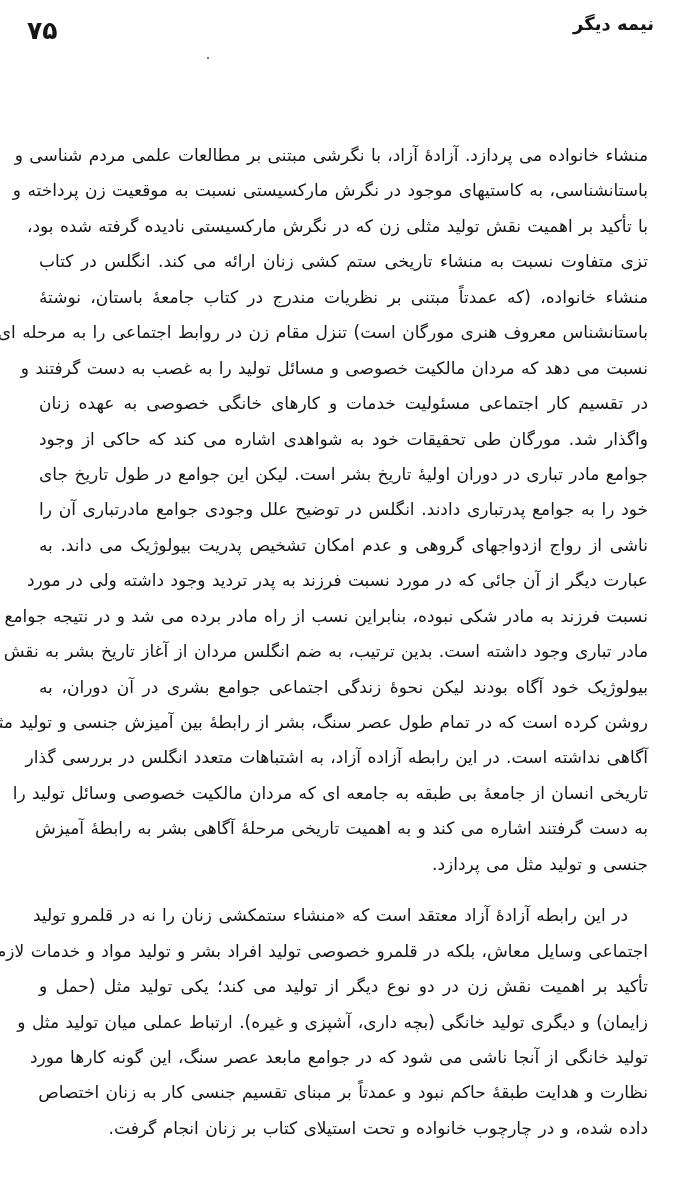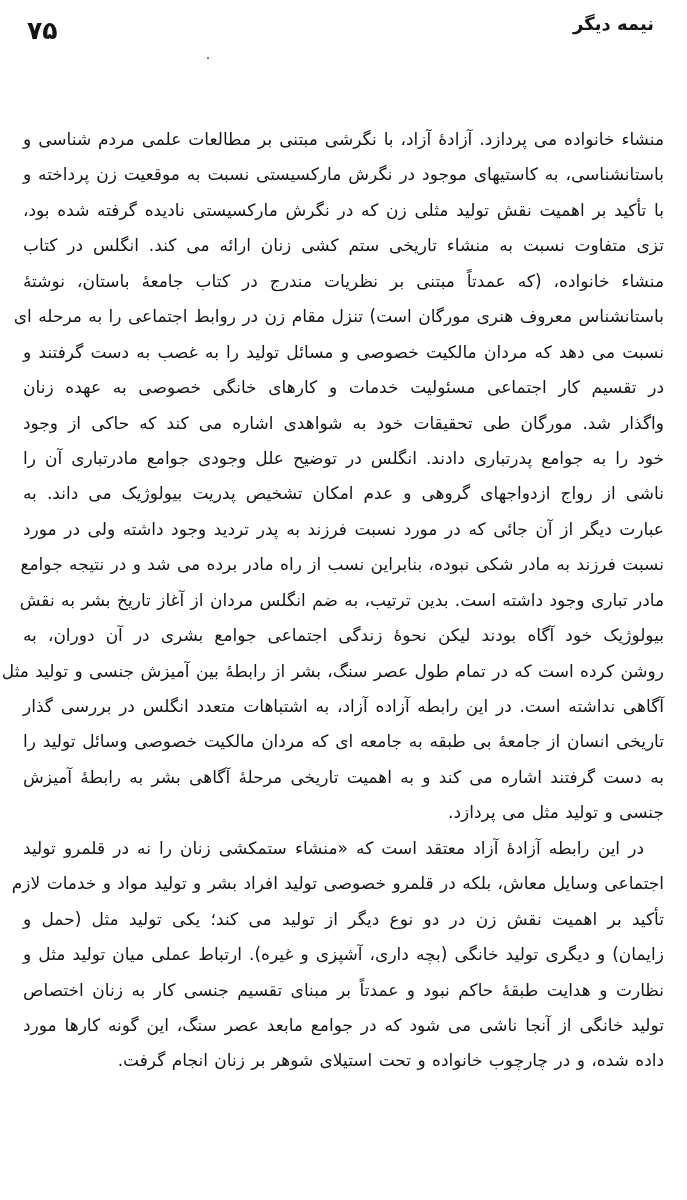--- a/index.html
+++ b/index.html
@@ -44,21 +44,21 @@
     border-radius: 50%;
   }
   .text-block {
     position: absolute;
     top: 122px;
     right: 23px;
     left: 23px;
     direction: rtl;
   }
   .paragraph {
-    margin: 0;
+    margin: 16px;
     padding: 0;
   }
   .line {
     height: 35.45px;
     line-height: 35.45px;
     font-size: 17px;
     text-align: justify;
     text-align-last: justify;
     word-spacing: 1px;
     white-space: nowrap;
@@ -85,37 +85,38 @@
     <div class="paragraph">
       <div class="line">منشاء خانواده می پردازد. آزادهٔ آزاد، با نگرشی مبتنی بر مطالعات علمی مردم شناسی و</div>
       <div class="line">باستانشناسی، به کاستیهای موجود در نگرش مارکسیستی نسبت به موقعیت زن پرداخته و</div>
       <div class="line">با تأکید بر اهمیت نقش تولید مثلی زن که در نگرش مارکسیستی نادیده گرفته شده بود،</div>
       <div class="line">تزی متفاوت نسبت به منشاء تاریخی ستم کشی زنان ارائه می کند. انگلس در کتاب</div>
       <div class="line">منشاء خانواده، (که عمدتاً مبتنی بر نظریات مندرج در کتاب جامعهٔ باستان، نوشتهٔ</div>
       <div class="line">باستانشناس معروف هنری مورگان است) تنزل مقام زن در روابط اجتماعی را به مرحله ای</div>
       <div class="line">نسبت می دهد که مردان مالکیت خصوصی و مسائل تولید را به غصب به دست گرفتند و</div>
       <div class="line">در تقسیم کار اجتماعی مسئولیت خدمات و کارهای خانگی خصوصی به عهده زنان</div>
       <div class="line">واگذار شد. مورگان طی تحقیقات خود به شواهدی اشاره می کند که حاکی از وجود</div>
+      <div class="line">جوامع مادر تباری در دوران اولیهٔ تاریخ بشر است. لیکن این جوامع در طول تاریخ جای</div>
       <div class="line">خود را به جوامع پدرتباری دادند. انگلس در توضیح علل وجودی جوامع مادرتباری آن را</div>
       <div class="line">ناشی از رواج ازدواجهای گروهی و عدم امکان تشخیص پدریت بیولوژیک می داند. به</div>
       <div class="line">عبارت دیگر از آن جائی که در مورد نسبت فرزند به پدر تردید وجود داشته ولی در مورد</div>
       <div class="line">نسبت فرزند به مادر شکی نبوده، بنابراین نسب از راه مادر برده می شد و در نتیجه جوامع</div>
       <div class="line">مادر تباری وجود داشته است. بدین ترتیب، به ضم انگلس مردان از آغاز تاریخ بشر به نقش</div>
       <div class="line">بیولوژیک خود آگاه بودند لیکن نحوهٔ زندگی اجتماعی جوامع بشری در آن دوران، به</div>
       <div class="line">روشن کرده است که در تمام طول عصر سنگ، بشر از رابطهٔ بین آمیزش جنسی و تولید مثل</div>
       <div class="line">آگاهی نداشته است. در این رابطه آزاده آزاد، به اشتباهات متعدد انگلس در بررسی گذار</div>
       <div class="line">تاریخی انسان از جامعهٔ بی طبقه به جامعه ای که مردان مالکیت خصوصی وسائل تولید را</div>
       <div class="line">به دست گرفتند اشاره می کند و به اهمیت تاریخی مرحلهٔ آگاهی بشر به رابطهٔ آمیزش</div>
       <div class="line end">جنسی و تولید مثل می پردازد.</div>
     </div>
 
     <div class="paragraph">
       <div class="line indent">در این رابطه آزادهٔ آزاد معتقد است که «منشاء ستمکشی زنان را نه در قلمرو تولید</div>
       <div class="line">اجتماعی وسایل معاش، بلکه در قلمرو خصوصی تولید افراد بشر و تولید مواد و خدمات لازم</div>
       <div class="line">تأکید بر اهمیت نقش زن در دو نوع دیگر از تولید می کند؛ یکی تولید مثل (حمل و</div>
       <div class="line">زایمان) و دیگری تولید خانگی (بچه داری، آشپزی و غیره). ارتباط عملی میان تولید مثل و</div>
+      <div class="line">تولید خانگی از آنجا ناشی می شود که در جوامع مابعد عصر سنگ، این گونه کارها مورد</div>
       <div class="line">نظارت و هدایت طبقهٔ حاکم نبود و عمدتاً بر مبنای تقسیم جنسی کار به زنان اختصاص</div>
-      <div class="line">تولید خانگی از آنجا ناشی می شود که در جوامع مابعد عصر سنگ، این گونه کارها مورد</div>
-      <div class="line end">داده شده، و در چارچوب خانواده و تحت استیلای شوهر بر زنان انجام گرفت.</div>
+      <div class="line end">داده شده، و در چارچوب خانواده و تحت استیلای کتاب بر زنان انجام گرفت.</div>
     </div>
 
   </div>
 </div>
 
 </body></html>

